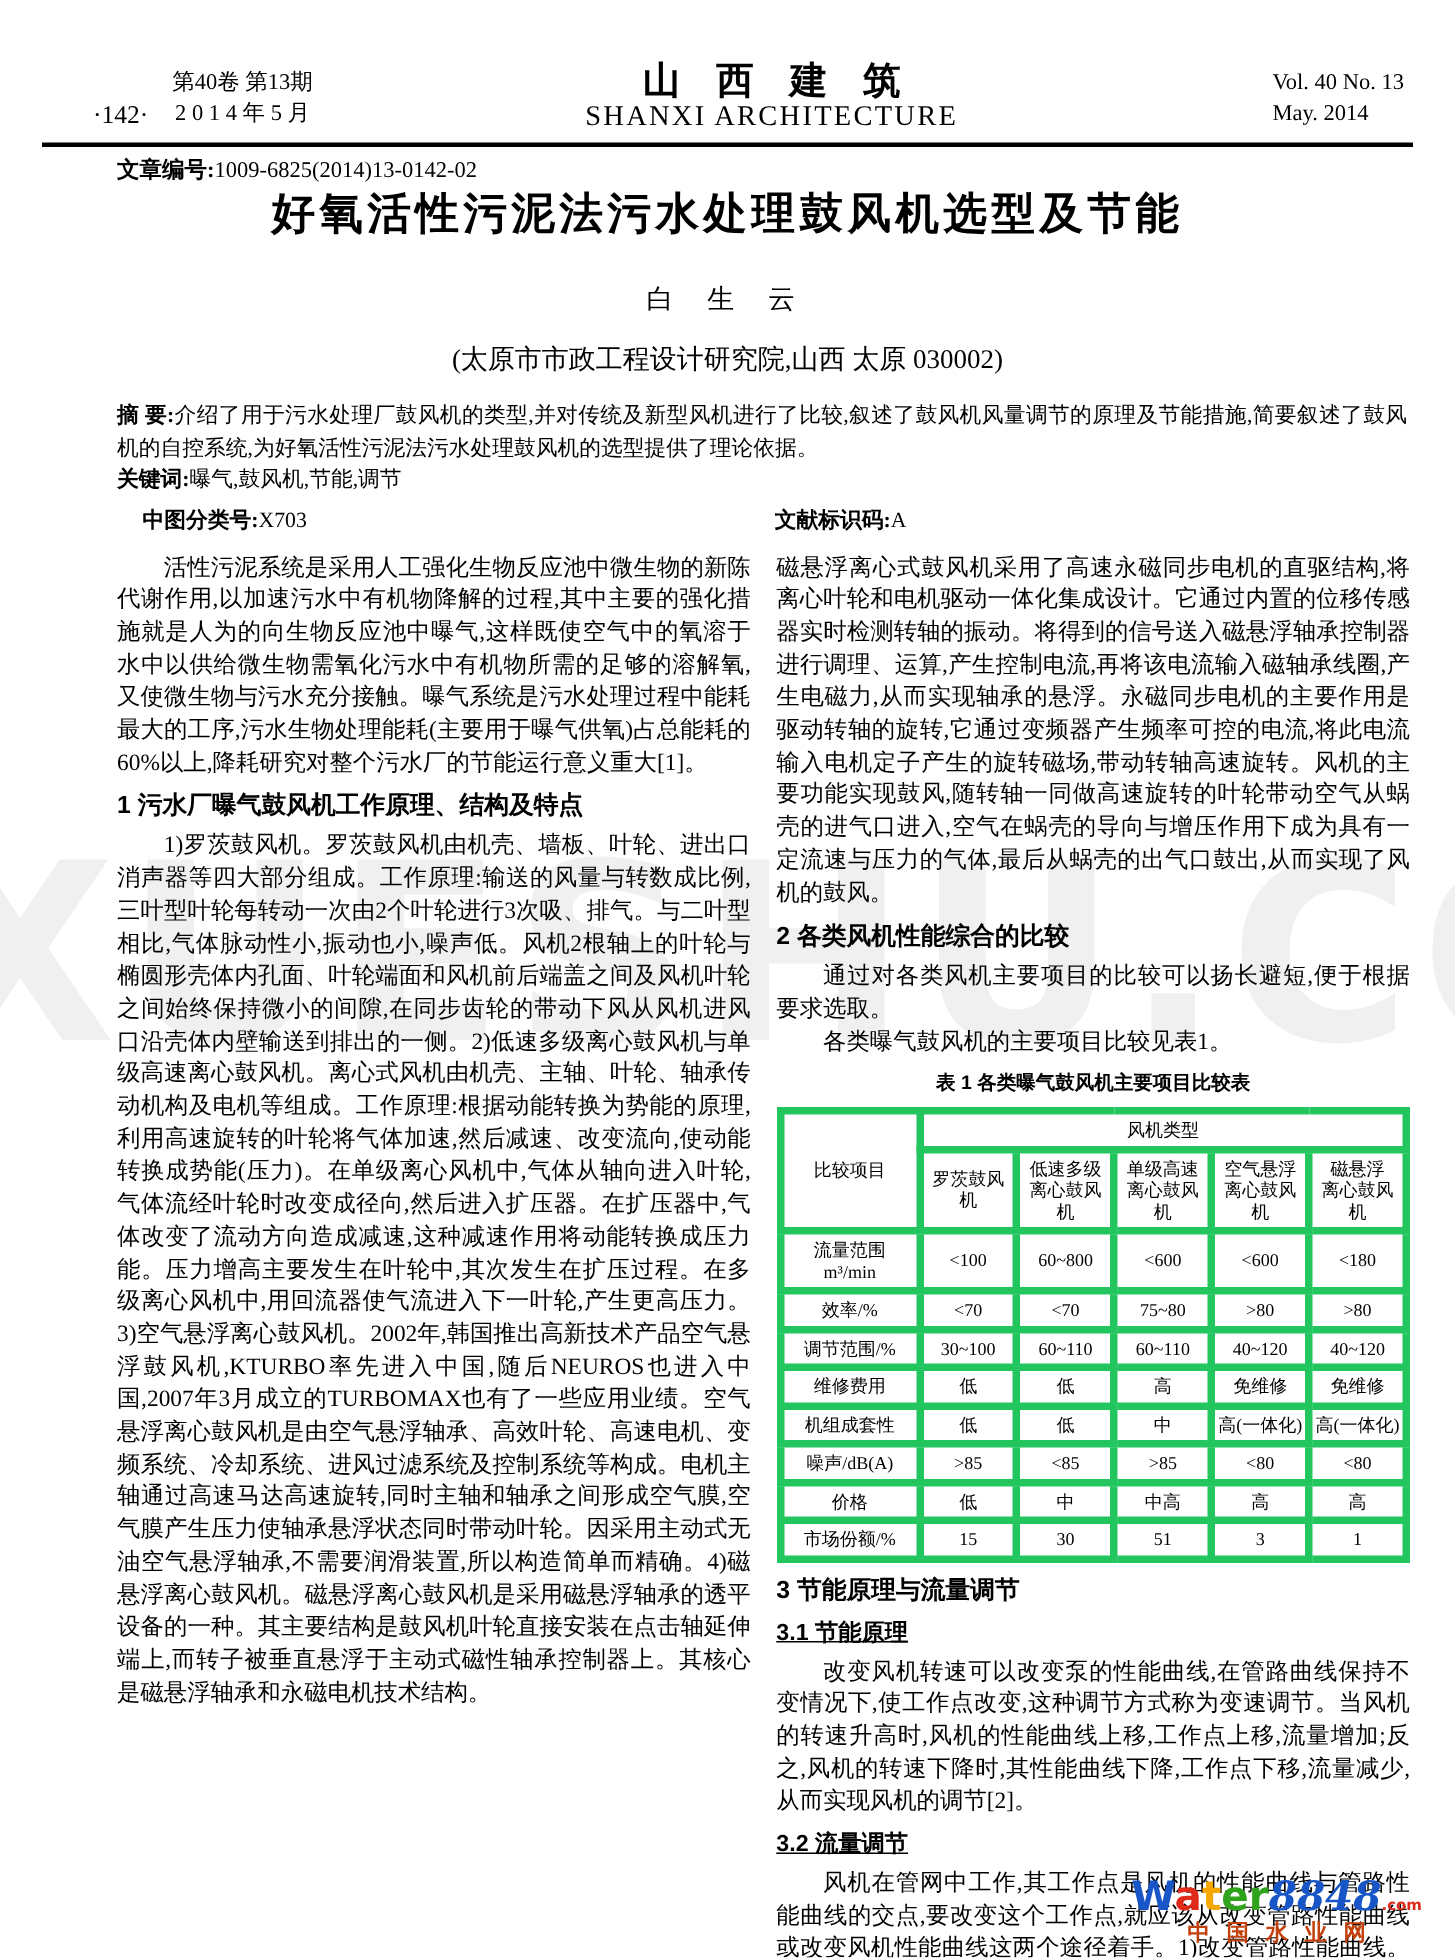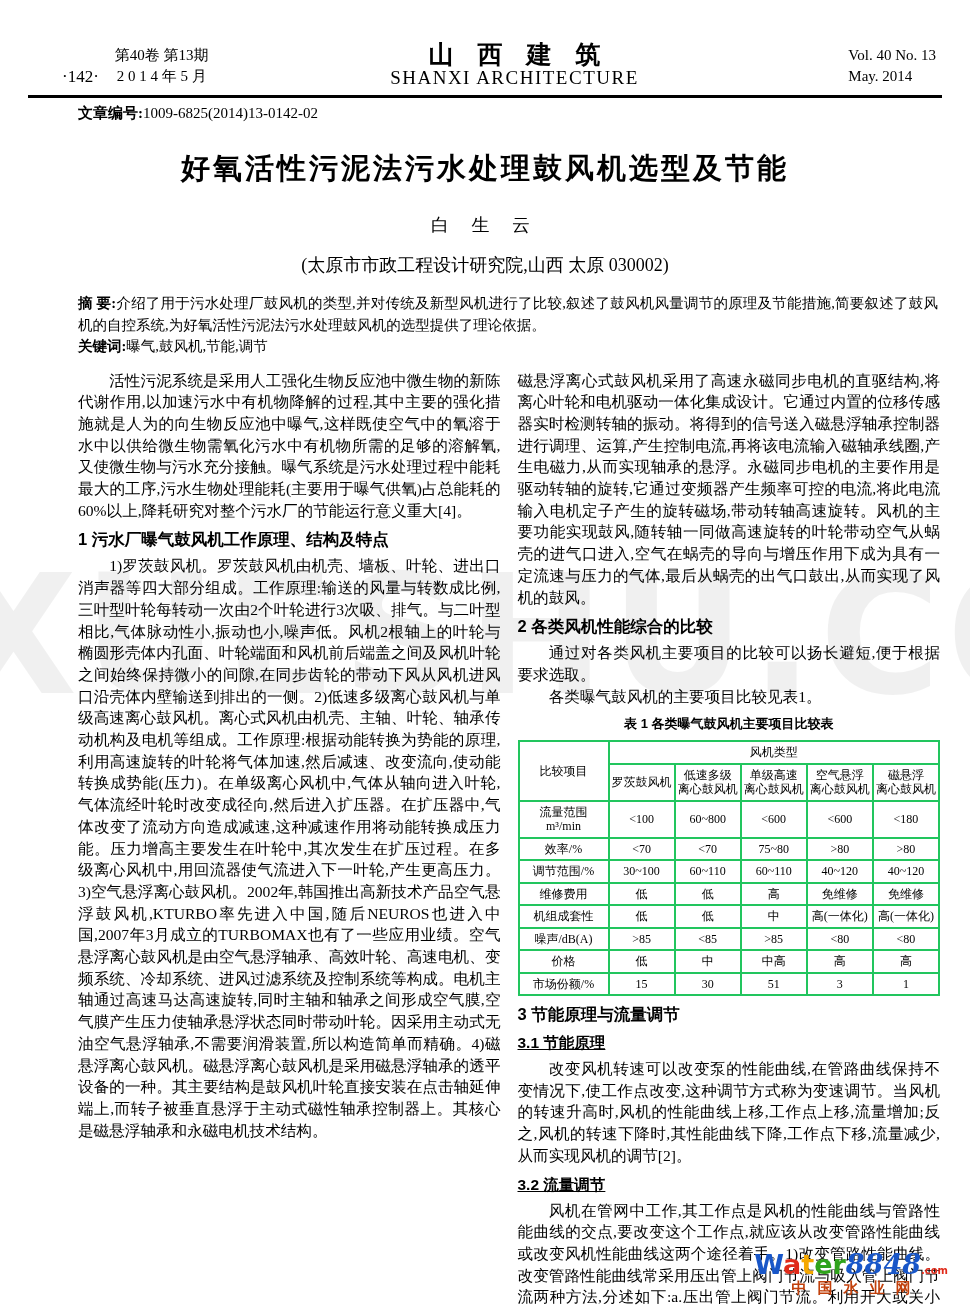--- a/index.html
+++ b/index.html
@@ -18,21 +18,21 @@
   .vol-cn{text-align:center;font-size:15px;line-height:21px;}
   .journal{text-align:center;transform:translateX(-14px);}
   .journal-cn{font-size:25px;font-weight:bold;letter-spacing:24px;padding-left:24px;line-height:26px;}
   .journal-en{font-size:19px;letter-spacing:1.5px;line-height:19px;}
   .header-right{font-size:15px;line-height:21px;}
   .header-rule{border-top:3.5px solid #000;margin:0 28px;}
 
   .article-no{padding:6px 0 0 78px;font-size:15px;}
   .b{font-weight:bold;}
 
-  .title{text-align:center;font-size:29px;font-weight:bold;letter-spacing:3px;margin-top:26px;}
+  .title{text-align:center;font-size:29px;font-weight:bold;letter-spacing:3px;}
   .author{text-align:center;font-size:18px;letter-spacing:9px;margin-top:24px;}
   .affil{text-align:center;font-size:18px;margin-top:16px;}
 
   .abstract-wrap{margin:16px 32px 0 78px;font-size:14.5px;line-height:21.5px;text-align:justify;}
   .abstract-wrap p{margin:0;}
   .clc-row{display:flex;margin:5px 32px 0 95px;font-size:14.5px;}
   .clc-row .half{width:50%;}
 
   
   .columns{display:flex;gap:17px;padding:12px 30px 0 78px;}
@@ -41,21 +41,21 @@
   .col p.noindent{text-indent:0;}
   .col h3{font-family:"Liberation Sans","DejaVu Sans",sans-serif;
           font-size:16.5px;font-weight:bold;margin:7px 0 5px;line-height:22px;}
   .col h4{font-family:"Liberation Sans","DejaVu Sans",sans-serif;
           font-size:15.5px;font-weight:bold;margin:7px 0 5px;line-height:21px;text-decoration:underline;}
 
   
   .tbl-caption{font-family:"Liberation Sans","DejaVu Sans",sans-serif;
           font-weight:bold;font-size:13px;text-align:center;margin:6px 0 5px;text-indent:0;}
   table.cmp{width:100%;border-collapse:collapse;font-size:12px;line-height:14.5px;margin-bottom:4px;}
-  table.cmp th,table.cmp td{border:2px solid #22c55e;text-align:center;vertical-align:middle;
+  table.cmp th,table.cmp td{border:5px solid #22c55e;text-align:center;vertical-align:middle;
           padding:3px 1px;font-weight:normal;white-space:pre-line;}
   table.cmp .lbl{width:86px;}
 
   
   .logo{position:absolute;right:22px;bottom:8px;z-index:1;text-align:center;
         font-family:"DejaVu Sans",sans-serif;line-height:1.05;}
   .logo-main{font-size:27px;font-weight:bold;letter-spacing:0;}
   .logo-num{font-style:italic;font-family:"DejaVu Serif",serif;font-weight:bold;}
   .logo-tld{font-size:10px;font-weight:bold;}
   .logo-sub{font-size:15px;font-weight:bold;letter-spacing:11px;padding-left:11px;margin-top:2px;}
@@ -92,24 +92,28 @@
     </div>
 
     <div class="title">好氧活性污泥法污水处理鼓风机选型及节能</div>
     <div class="author">白 生 云</div>
     <div class="affil">(太原市市政工程设计研究院,山西 太原  030002)</div>
 
     <div class="abstract-wrap">
       <p><span class="b">摘  要</span><span class="b">:</span><span>介绍了用于污水处理厂鼓风机的类型,并对传统及新型风机进行了比较,叙述了鼓风机风量调节的原理及节能措施,简要叙述了鼓风机的自控系统,为好氧活性污泥法污水处理鼓风机的选型提供了理论依据。</span></p>
       <p><span class="b">关键词</span><span class="b">:</span><span>曝气,鼓风机,节能,调节</span></p>
     </div>
+    <div class="clc-row">
+      <div class="half"><span class="b">中图分类号</span><span class="b">:</span><span>X703</span></div>
+      <div class="half"><span class="b">文献标识码</span><span class="b">:</span><span>A</span></div>
+    </div>
 
     <div class="columns">
       <div class="col" id="col-left">
-          <p>活性污泥系统是采用人工强化生物反应池中微生物的新陈代谢作用,以加速污水中有机物降解的过程,其中主要的强化措施就是人为的向生物反应池中曝气,这样既使空气中的氧溶于水中以供给微生物需氧化污水中有机物所需的足够的溶解氧,又使微生物与污水充分接触。曝气系统是污水处理过程中能耗最大的工序,污水生物处理能耗(主要用于曝气供氧)占总能耗的60%以上,降耗研究对整个污水厂的节能运行意义重大[4]。</p>
+          <p>活性污泥系统是采用人工强化生物反应池中微生物的新陈代谢作用,以加速污水中有机物降解的过程,其中主要的强化措施就是人为的向生物反应池中曝气,这样既使空气中的氧溶于水中以供给微生物需氧化污水中有机物所需的足够的溶解氧,又使微生物与污水充分接触。曝气系统是污水处理过程中能耗最大的工序,污水生物处理能耗(主要用于曝气供氧)占总能耗的60%以上,降耗研究对整个污水厂的节能运行意义重大[1]。</p>
           <h3>1  污水厂曝气鼓风机工作原理、结构及特点</h3>
           <p>1)罗茨鼓风机。罗茨鼓风机由机壳、墙板、叶轮、进出口消声器等四大部分组成。工作原理:输送的风量与转数成比例,三叶型叶轮每转动一次由2个叶轮进行3次吸、排气。与二叶型相比,气体脉动性小,振动也小,噪声低。风机2根轴上的叶轮与椭圆形壳体内孔面、叶轮端面和风机前后端盖之间及风机叶轮之间始终保持微小的间隙,在同步齿轮的带动下风从风机进风口沿壳体内壁输送到排出的一侧。2)低速多级离心鼓风机与单级高速离心鼓风机。离心式风机由机壳、主轴、叶轮、轴承传动机构及电机等组成。工作原理:根据动能转换为势能的原理,利用高速旋转的叶轮将气体加速,然后减速、改变流向,使动能转换成势能(压力)。在单级离心风机中,气体从轴向进入叶轮,气体流经叶轮时改变成径向,然后进入扩压器。在扩压器中,气体改变了流动方向造成减速,这种减速作用将动能转换成压力能。压力增高主要发生在叶轮中,其次发生在扩压过程。在多级离心风机中,用回流器使气流进入下一叶轮,产生更高压力。3)空气悬浮离心鼓风机。2002年,韩国推出高新技术产品空气悬浮鼓风机,KTURBO率先进入中国,随后NEUROS也进入中国,2007年3月成立的TURBOMAX也有了一些应用业绩。空气悬浮离心鼓风机是由空气悬浮轴承、高效叶轮、高速电机、变频系统、冷却系统、进风过滤系统及控制系统等构成。电机主轴通过高速马达高速旋转,同时主轴和轴承之间形成空气膜,空气膜产生压力使轴承悬浮状态同时带动叶轮。因采用主动式无油空气悬浮轴承,不需要润滑装置,所以构造简单而精确。4)磁悬浮离心鼓风机。磁悬浮离心鼓风机是采用磁悬浮轴承的透平设备的一种。其主要结构是鼓风机叶轮直接安装在点击轴延伸端上,而转子被垂直悬浮于主动式磁性轴承控制器上。其核心是磁悬浮轴承和永磁电机技术结构。</p>
         </div>
       <div class="col" id="col-right">
           <p class="noindent">磁悬浮离心式鼓风机采用了高速永磁同步电机的直驱结构,将离心叶轮和电机驱动一体化集成设计。它通过内置的位移传感器实时检测转轴的振动。将得到的信号送入磁悬浮轴承控制器进行调理、运算,产生控制电流,再将该电流输入磁轴承线圈,产生电磁力,从而实现轴承的悬浮。永磁同步电机的主要作用是驱动转轴的旋转,它通过变频器产生频率可控的电流,将此电流输入电机定子产生的旋转磁场,带动转轴高速旋转。风机的主要功能实现鼓风,随转轴一同做高速旋转的叶轮带动空气从蜗壳的进气口进入,空气在蜗壳的导向与增压作用下成为具有一定流速与压力的气体,最后从蜗壳的出气口鼓出,从而实现了风机的鼓风。</p>
           <h3>2  各类风机性能综合的比较</h3>
           <p>通过对各类风机主要项目的比较可以扬长避短,便于根据要求选取。</p>
           <p>各类曝气鼓风机的主要项目比较见表1。</p>
           <div class="tbl-caption">表 1  各类曝气鼓风机主要项目比较表</div>
           <table class="cmp">

